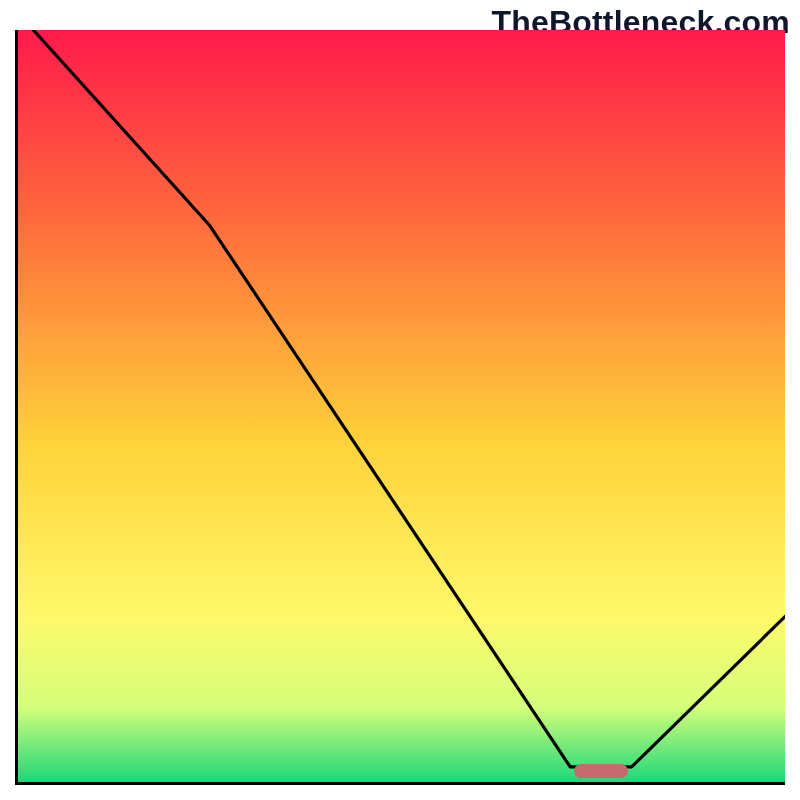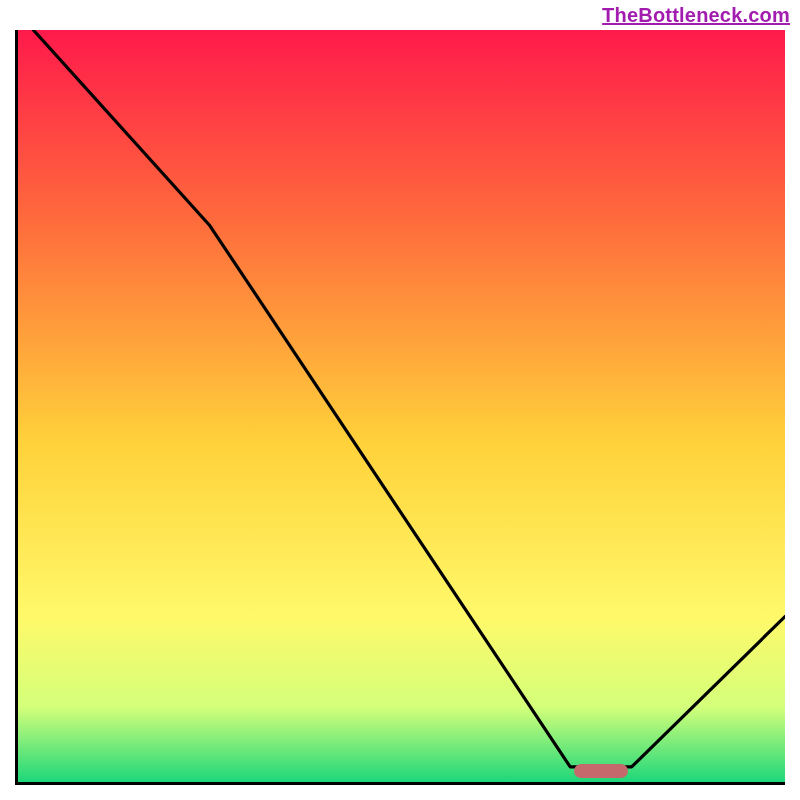--- a/index.html
+++ b/index.html
@@ -13,25 +13,24 @@
   .outer {
     position: relative;
     width: 800px;
     height: 800px;
   }
   .watermark {
     position: absolute;
     top: 4px;
     right: 10px;
     font-family: Arial, Helvetica, sans-serif;
-    font-size: 20px;
+    font-size: 32px;
     font-weight: 600;
-    color: #a21caf;
+    color: #0f172a;
     letter-spacing: 0.2px;
-    text-decoration: underline;
   }
   .plot-frame {
     position: absolute;
     left: 15px;
     top: 30px;
     width: 770px;
     height: 755px;
     border-left: 3px solid #000;
     border-bottom: 3px solid #000;
     box-sizing: border-box;

